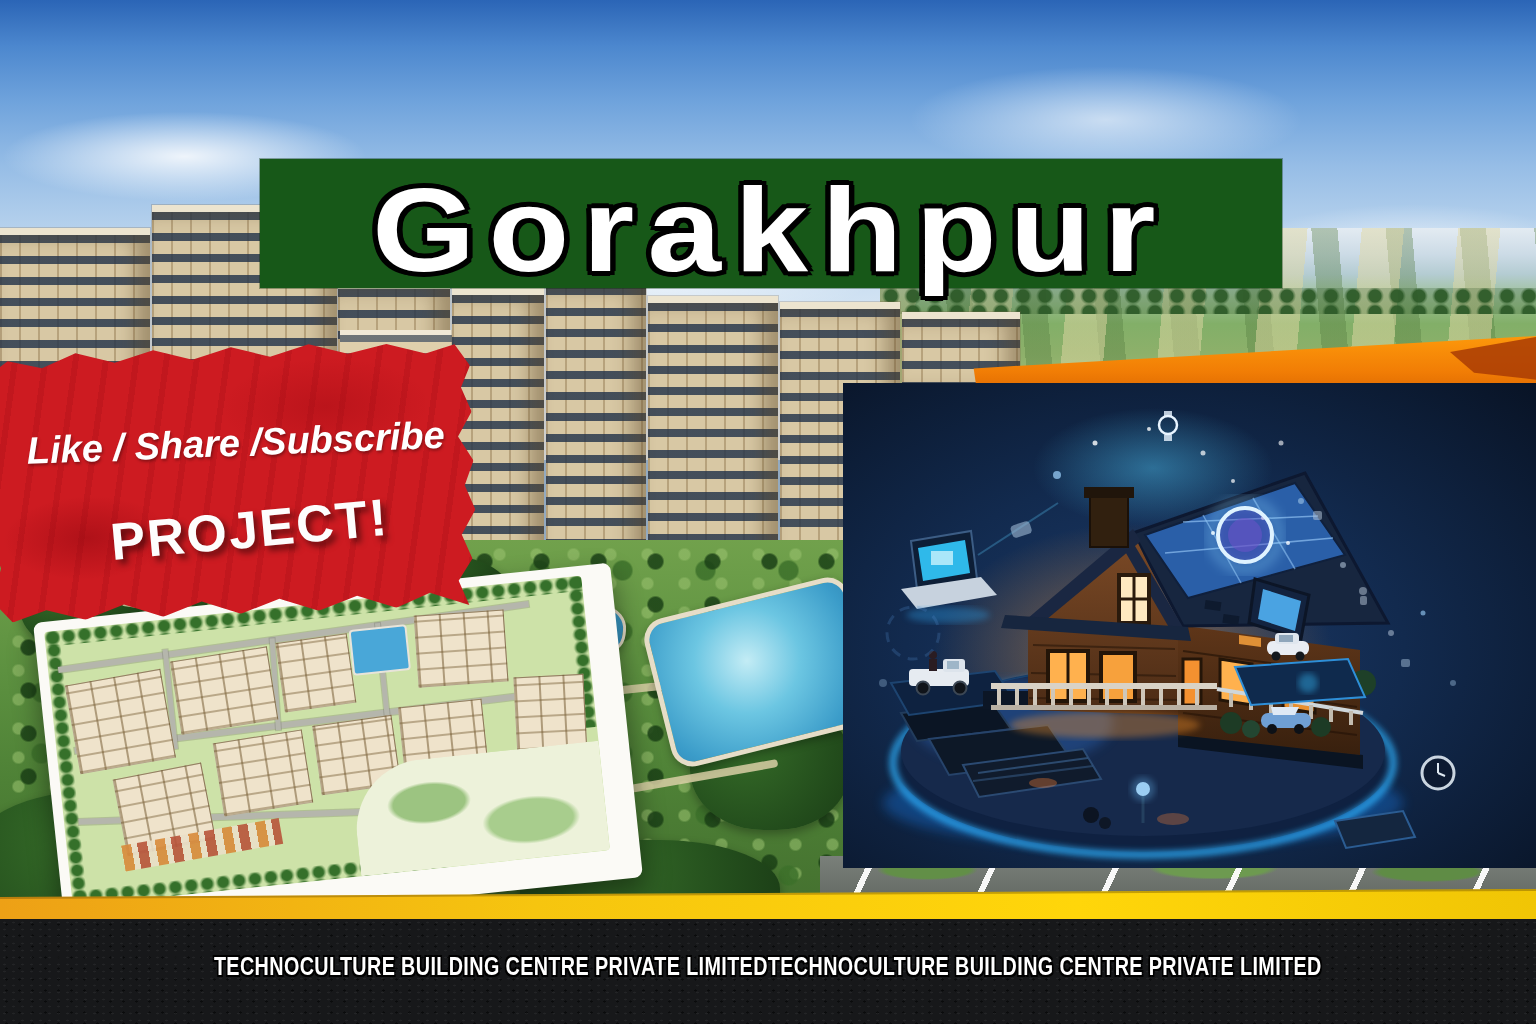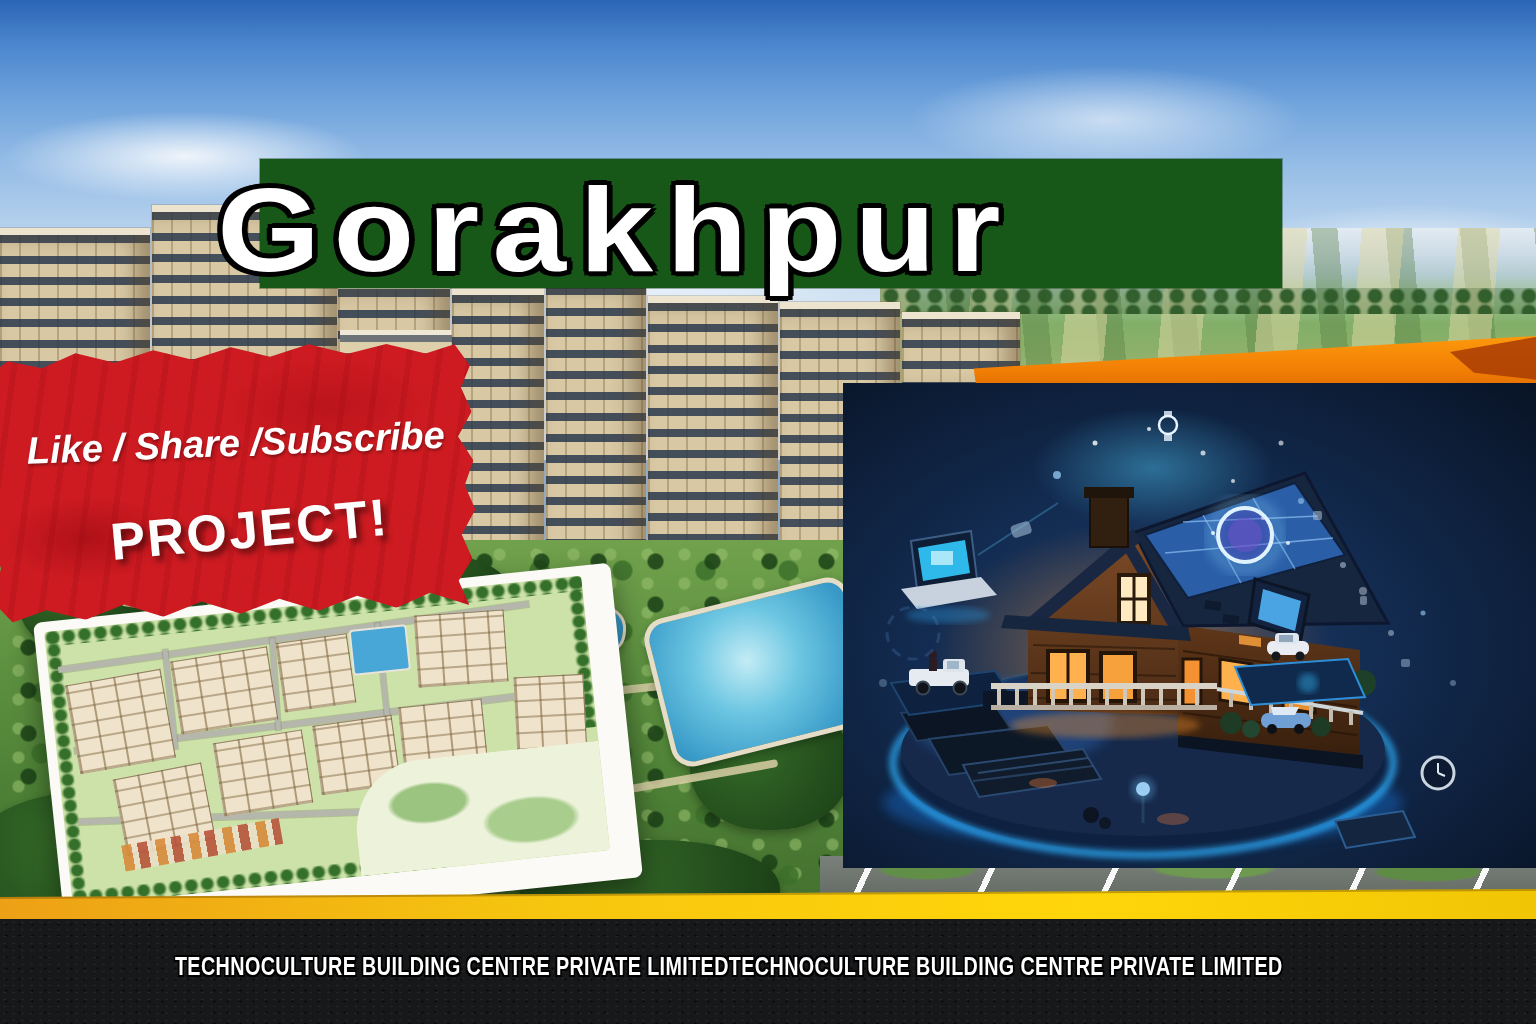--- a/index.html
+++ b/index.html
@@ -63,42 +63,42 @@
       radial-gradient(ellipse 80px 14px at 85% 40%, #5f8c45 60%, rgba(95,140,69,0) 72%),
       linear-gradient(180deg,#7a807a 0%,#666c66 100%);}
   .yellow-band{left:-6px;top:893px;width:1548px;height:28px;transform:rotate(-.3deg);
     border-top:2px solid rgba(90,60,0,.35);
     background:linear-gradient(90deg,#eda016 0%,#f6c50f 35%,#ffd60a 70%,#f0c505 100%);}
   .bottom-bar{left:0;top:919px;width:1536px;height:105px;background-color:#17181a;
     background-image:
       radial-gradient(rgba(255,255,255,.05) 1px, rgba(255,255,255,0) 1.5px),
       radial-gradient(rgba(0,0,0,.55) 1px, rgba(0,0,0,0) 1.5px);
     background-size:9px 7px,13px 11px;
-    display:flex;}
+    display:flex;justify-content:center;}
   .footer-text{margin-top:32px;font-size:26px;font-weight:700;color:#fff;white-space:nowrap;
     transform:scaleX(.76);letter-spacing:.5px;
     text-shadow:0 0 3px #000, 2px 2px 0 #000, -2px 2px 0 #000, 2px -2px 0 #000, -2px -2px 0 #000;}
 
   
   .orange-band{left:968px;top:330px;width:568px;height:60px;
     background:linear-gradient(180deg,#ff9d0c 0%,#f17d05 70%,#e06c02 100%);
     clip-path:polygon(1% 64%, 100% 10%, 100% 92%, 1.5% 97%);}
   .orange-band::after{content:"";position:absolute;right:0;top:6px;width:86px;height:46px;
     background:#a93c05;opacity:.85;clip-path:polygon(0 35%, 100% 2%, 100% 95%, 28% 80%);}
 
   
   .smart-panel{left:843px;top:383px;width:693px;height:485px;}
 
   
   .title{left:0;top:44px;width:1536px;text-align:center;font-size:95px;font-weight:700;
     letter-spacing:0;color:#0b0b0b;line-height:1;white-space:nowrap;
     text-shadow:-4px -4px 0 #fff,4px -4px 0 #fff,-4px 4px 0 #fff,4px 4px 0 #fff,
       -5px 0 0 #fff,5px 0 0 #fff,0 -5px 0 #fff,0 5px 0 #fff,0 0 10px rgba(255,255,255,.8);}
   .green-banner{left:260px;top:159px;width:1022px;height:129px;background:#175818;
-    box-shadow:0 0 0 1px rgba(0,40,0,.35);display:flex;overflow:visible;}
+    box-shadow:0 0 0 1px rgba(0,40,0,.35);display:flex;justify-content:center;overflow:visible;}
   .banner-text{margin-top:12px;font-size:118px;font-weight:700;color:#fff;line-height:1;
     letter-spacing:12px;transform:scaleX(1.12);transform-origin:center top;white-space:nowrap;
     text-shadow:5px 0 0 #000,-5px 0 0 #000,0 5px 0 #000,0 -5px 0 #000,
       4px 4px 0 #000,-4px 4px 0 #000,4px -4px 0 #000,-4px -4px 0 #000;}
 
   
   .red-ribbon{left:-12px;top:342px;width:486px;height:272px;transform:rotate(-2.2deg);
     background-color:#cd1b21;
     background-image:
       radial-gradient(ellipse 120px 60px at 20% 70%, rgba(140,5,14,.45), rgba(140,5,14,0) 70%),

